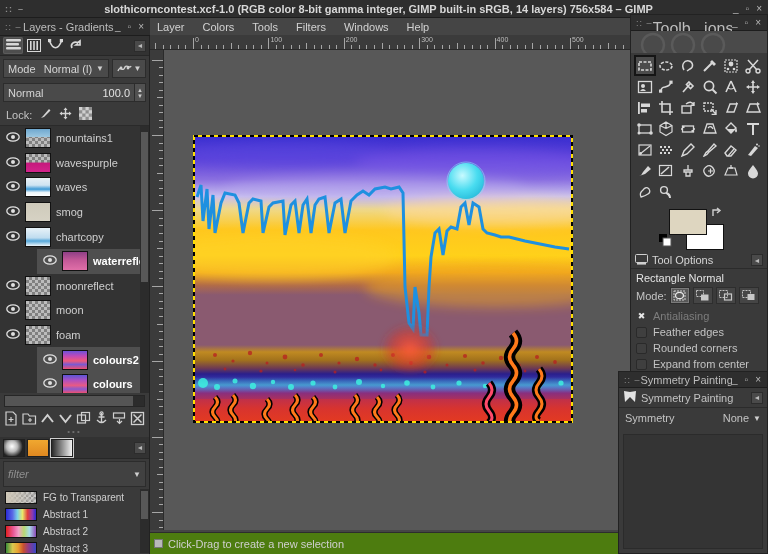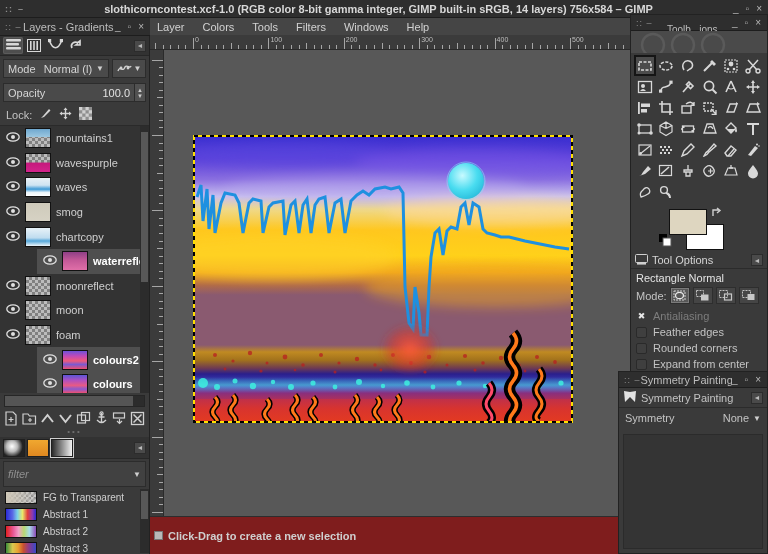--- a/index.html
+++ b/index.html
@@ -29,23 +29,23 @@
             background:#3b3b3b; border-right:1px solid #2a2a2a; overflow:hidden; }
   .rtick { position:absolute; background:#a6a6a6; }
   .rlab { position:absolute; font-size:7px; color:#bdbdbd; line-height:7px; }
 
   .canvasarea { position:absolute; left:164px; top:50px; width:604px; height:480px;
                 background:#585858; overflow:hidden; }
   .canvaswrap { position:absolute; left:29px; top:85px; width:380px; height:288px; }
   .selborder { position:absolute; inset:0; padding:2px; }
   .artwork { position:absolute; left:2px; top:2px; width:376px; height:284px; overflow:hidden; }
 
-  .statusbar { position:absolute; left:150px; bottom:0; width:618px; height:38px;
-               background:#7f1d1d; border-top:1px solid #2d2d2d; display:flex;
-               align-items:center; gap:5px; padding-left:4px; font-size:11px; color:#cfcfcf;font-weight:bold; }
+  .statusbar { position:absolute; left:150px; bottom:0; width:618px; height:22px;
+               background:#4d7c0f; border-top:1px solid #2d2d2d; display:flex;
+               align-items:center; gap:5px; padding-left:4px; font-size:11px; color:#cfcfcf; }
   .sb-ico { width:9px; height:9px; background:#b9b9b9; border:1px solid #777; }
 
   
   #leftdock { position:absolute; left:0; top:18px; width:150px; height:536px;
               background:#3a3a3a; border-right:1px solid #222; }
   .docktabs { height:20px; background:#323232; display:flex; align-items:center;
               padding:0 3px; gap:1px; border-bottom:1px solid #272727; }
   .dtab { width:20px; height:17px; display:flex; align-items:center; justify-content:center;
           border-radius:2px; }
   .dtab.on { background:#4e4e4e; box-shadow:inset 0 0 0 1px #5c5c5c; }
@@ -111,21 +111,21 @@
 
   .tagbar { height:17px; margin:2px 3px; background:#414141; border:1px solid #2c2c2c;
             display:flex; align-items:center; padding:0 4px; font-style:italic;
             color:#8f8f8f; font-size:11px; }
   .tagbar .chev { margin-left:auto; font-style:normal; }
 
   
   #toolbox { position:absolute; right:0; top:14px; width:138px; height:360px;
              background:#3a3a3a; border:1px solid #222; }
   #toolbox .wtitle { height:16px; background:#2e2e2e; }
-  #toolbox .wtitle .tt { font-size:10px;margin-top:13px; }
+  #toolbox .wtitle .tt { font-size:16px;margin-top:13px; }
   .tbheader { height:22px; background:#4a4a4a; overflow:hidden; position:relative; }
   .toolgrid { display:grid; grid-template-columns:repeat(6,1fr); padding:2px 3px; }
   .tcell { height:21px; display:flex; align-items:center; justify-content:center; }
   .tcell.on { box-shadow:inset 0 0 0 2px #151515; background:#4c4c4c; }
 
   .colorarea { height:48px; position:relative; }
   .fgsw { position:absolute; left:38px; top:5px; width:38px; height:26px;
           border:1px solid #111; }
   .bgsw { position:absolute; left:55px; top:20px; width:38px; height:26px;
           border:1px solid #111; background:#fff; }
@@ -576,21 +576,21 @@
         <svg width="15" height="12" viewBox="0 0 15 12">
             <path d="M1,8 C3,2 6,10 8,4 C10,1 13,6 14,3" fill="none" stroke="#d0d0d0" stroke-width="1.4"></path>
             <circle cx="4" cy="5" r="1.4" fill="#d0d0d0"></circle>
             <circle cx="11" cy="5" r="1.4" fill="#d0d0d0"></circle>
           </svg>
         <span class="chev">▼</span>
       </div>
     </div>
 
     <div class="opacity">
-      <span class="ol">Opacity</span>
+      <span class="ol">Normal</span>
       <span class="ov">100.0</span>
       <span class="spin">
           <span>▲</span>
           <span>▼</span>
         </span>
     </div>
 
     <div class="lockrow">
       <span>Lock:</span>
       <span>

